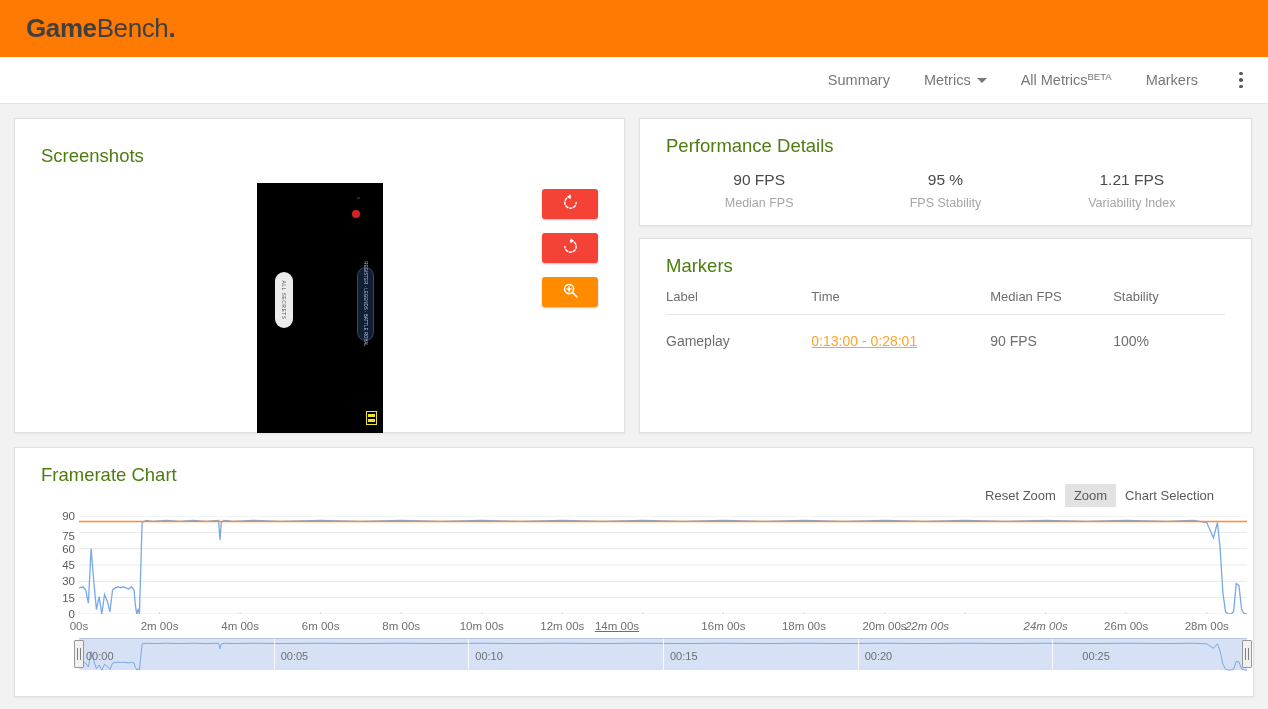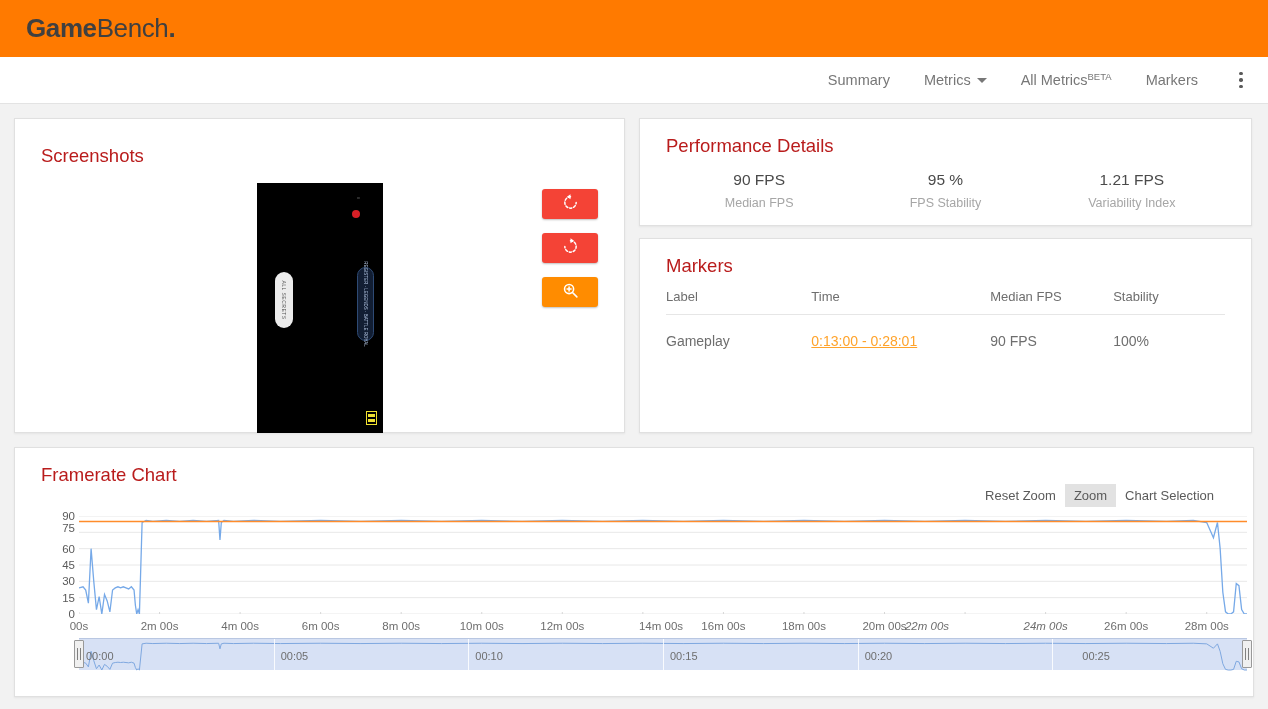--- a/index.html
+++ b/index.html
@@ -83,21 +83,21 @@
   
   .content { padding: 14px 14px 0 14px; }
   .row-top { display: flex; gap: 14px; }
   .card {
     background: #ffffff;
     border: 1px solid #e0e0e0;
     box-shadow: 0 1px 2px rgba(0,0,0,0.06);
   }
   .card-title {
     font-size: 18.5px;
-    color: #b91c1c;
+    color: #4d7c0f;
     font-weight: normal;
   }
 
   
   .screens-card {
     width: 611px;
     height: 315px;
     padding: 26px;
     position: relative;
   }
@@ -488,21 +488,21 @@
       <div class="ctrl">Chart Selection</div>
     </div>
 
     <div class="chart-area">
       <div class="ylabels" id="yaxis">
           <div class="ylabel" style="top: 98px;">0</div>
           <div class="ylabel" style="top: 81.6667px;">15</div>
           <div class="ylabel" style="top: 65.3333px;">30</div>
           <div class="ylabel" style="top: 49px;">45</div>
           <div class="ylabel" style="top: 32.6667px;">60</div>
-          <div class="ylabel" style="top: 12px;">75</div>
+          <div class="ylabel" style="top: 20px;">75</div>
           <div class="ylabel" style="top: 0px;">90</div>
         </div>
       <div class="plot" id="plot">
           <svg width="1168" height="98" style="display:block">
             <line x1="0" y1="98" x2="1168" y2="98" stroke="#e8e8e8" stroke-width="1"></line>
             <line x1="0" y1="81.66666666666667" x2="1168" y2="81.66666666666667" stroke="#e8e8e8" stroke-width="1"></line>
             <line x1="0" y1="65.33333333333334" x2="1168" y2="65.33333333333334" stroke="#e8e8e8" stroke-width="1"></line>
             <line x1="0" y1="49" x2="1168" y2="49" stroke="#e8e8e8" stroke-width="1"></line>
             <line x1="0" y1="32.66666666666667" x2="1168" y2="32.66666666666667" stroke="#e8e8e8" stroke-width="1"></line>
             <line x1="0" y1="16.33333333333333" x2="1168" y2="16.33333333333333" stroke="#e8e8e8" stroke-width="1"></line>
@@ -527,21 +527,21 @@
           </svg>
         </div>
       <div class="xlabels" id="xaxis">
           <div class="xlabel" style="left: 0px; text-align: right;">00s</div>
           <div class="xlabel" style="left: 80.5517px;">2m 00s</div>
           <div class="xlabel" style="left: 161.103px;">4m 00s</div>
           <div class="xlabel" style="left: 241.655px;">6m 00s</div>
           <div class="xlabel" style="left: 322.207px;">8m 00s</div>
           <div class="xlabel" style="left: 402.759px;">10m 00s</div>
           <div class="xlabel" style="left: 483.31px;">12m 00s</div>
-          <div class="xlabel" style="left: 582px;">14m 00s</div>
+          <div class="xlabel" style="left: 538px; text-decoration: underline;">14m 00s</div>
           <div class="xlabel" style="left: 644.414px;">16m 00s</div>
           <div class="xlabel" style="left: 724.966px;">18m 00s</div>
           <div class="xlabel" style="left: 805.517px;">20m 00s</div>
           <div class="xlabel" style="left: 848px; font-style: italic;">22m 00s</div>
           <div class="xlabel" style="left: 966.621px; font-style: italic;">24m 00s</div>
           <div class="xlabel" style="left: 1047.17px;">26m 00s</div>
           <div class="xlabel" style="left: 1127.72px;">28m 00s</div>
         </div>
       <div class="navigator" id="navigator">
           <div style="position: absolute; left: 0px; top: 0px; width: 1168px; height: 32px;">

